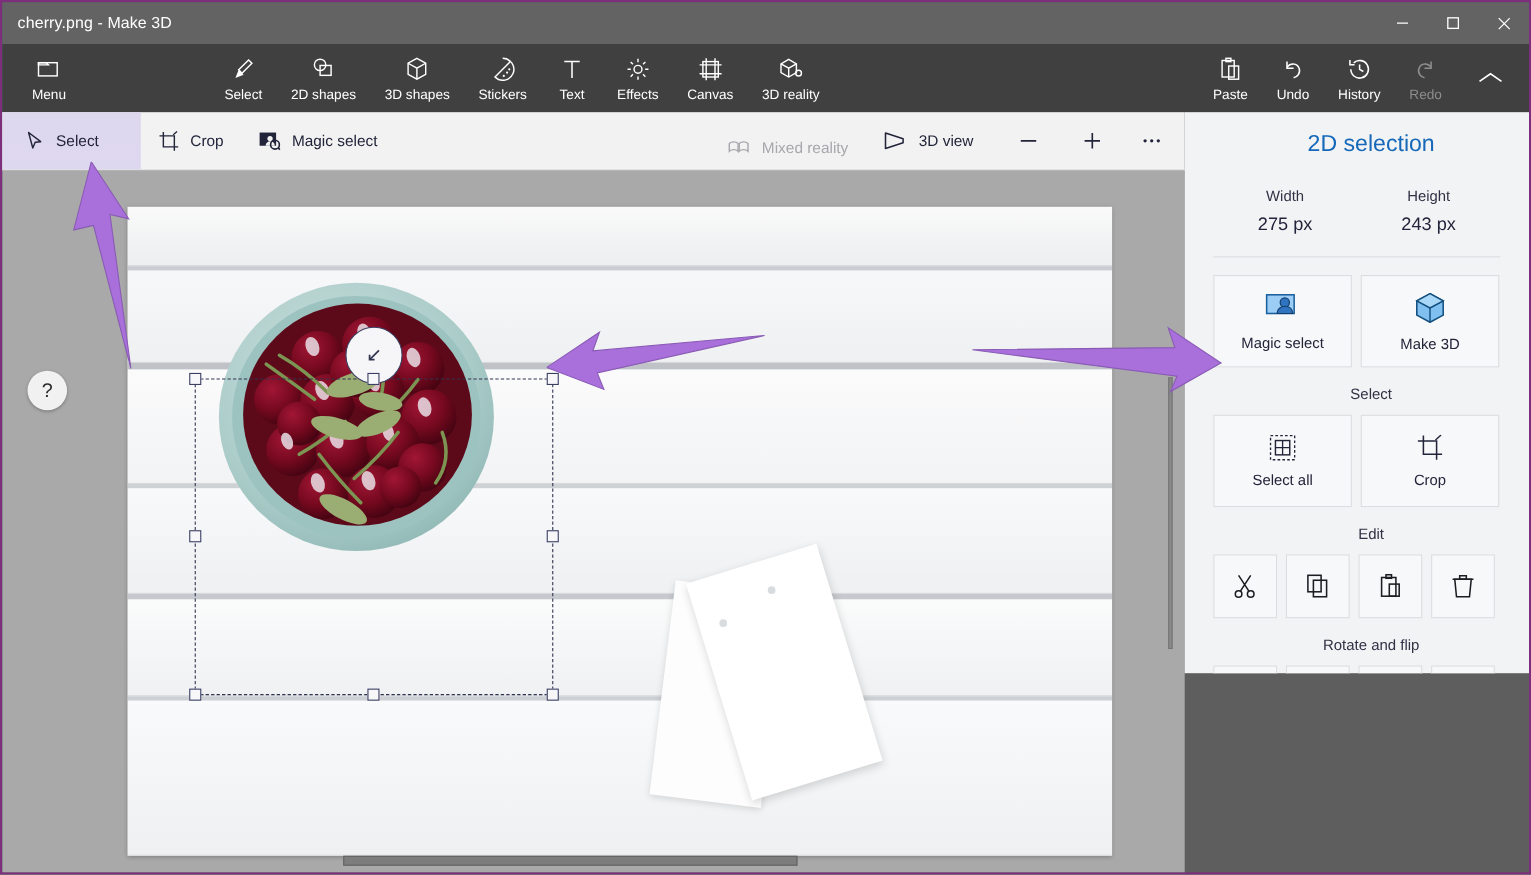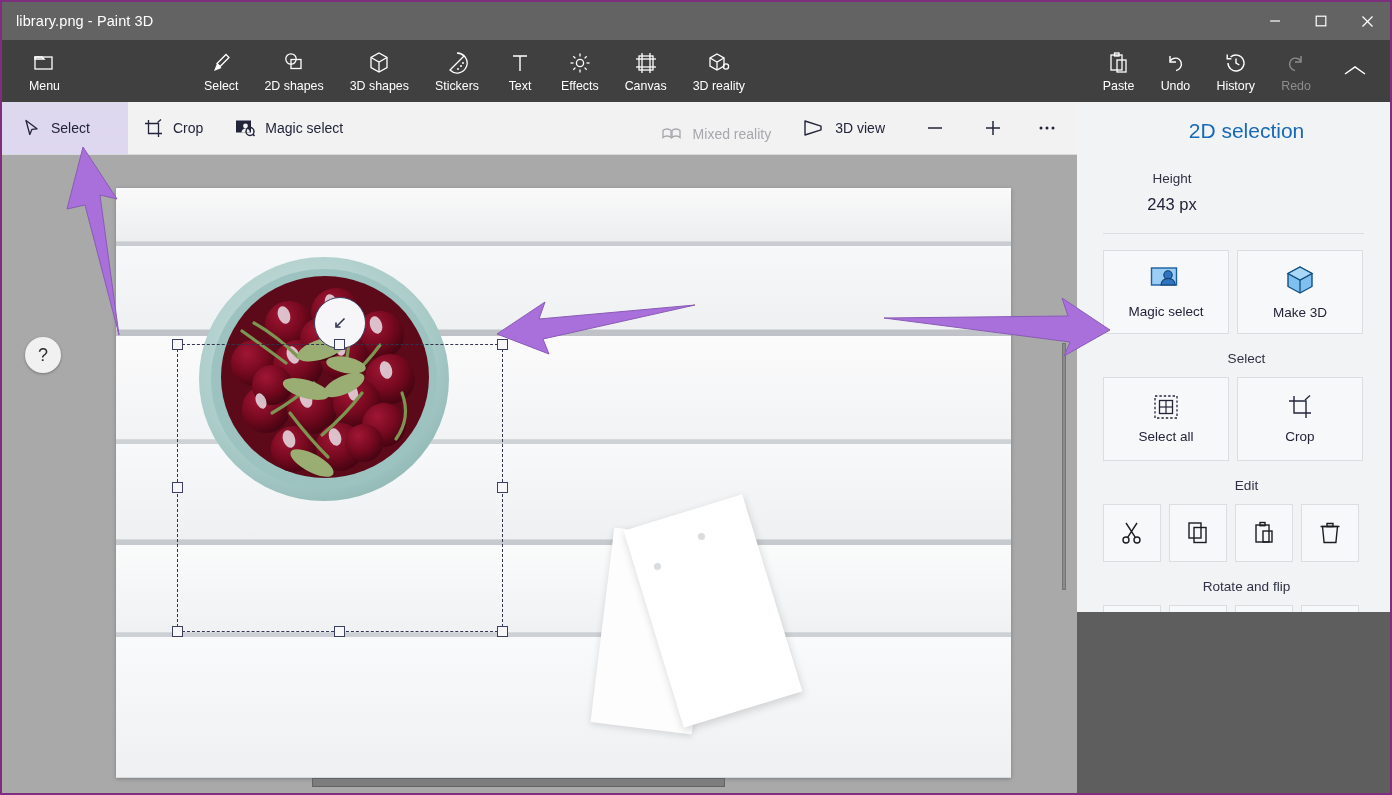--- a/index.html
+++ b/index.html
@@ -171,21 +171,21 @@
     display: flex; align-items: center; justify-content: center; color: #1c1c22;
     cursor: default;
   }
 </style>
 </head>
 <body>
 
 <div id="app">
 
   <div class="titlebar">
-    <div class="title-text">library.png - Paint 3D</div>
+    <div class="title-text">cherry.png - Make 3D</div>
     <div class="win-controls">
       <div class="win-btn">
         <svg width="12" height="12" viewBox="0 0 12 12">
             <line x1="1" y1="6" x2="11" y2="6" stroke="currentColor" stroke-width="1.2"></line>
           </svg>
       </div>
       <div class="win-btn">
         <svg width="12" height="12" viewBox="0 0 12 12">
             <rect x="1.2" y="1.2" width="9.6" height="9.6" fill="none" stroke="currentColor" stroke-width="1.2"></rect>
           </svg>
@@ -563,20 +563,24 @@
 
   <svg class="arrow" style="left:880px;top:288px;" width="230" height="68" viewBox="0 0 230 68">
     <path d="M228 40 L180 8 L186 26 L2 28 L188 52 L182 66 Z" fill="#a96fdb" stroke="#8a5bb5" stroke-width="1"></path>
   </svg>
 
   <div class="panel">
     <div class="panel-title">2D selection</div>
 
     <div class="dims">
       <div class="dim-col">
+        <div class="dim-lbl">Width</div>
+        <div class="dim-val">275 px</div>
+      </div>
+      <div class="dim-col">
         <div class="dim-lbl">Height</div>
         <div class="dim-val">243 px</div>
       </div>
     </div>
 
     <div class="panel-rule"></div>
 
     <div class="btn-grid">
       <div class="big-btn">
         <span>

